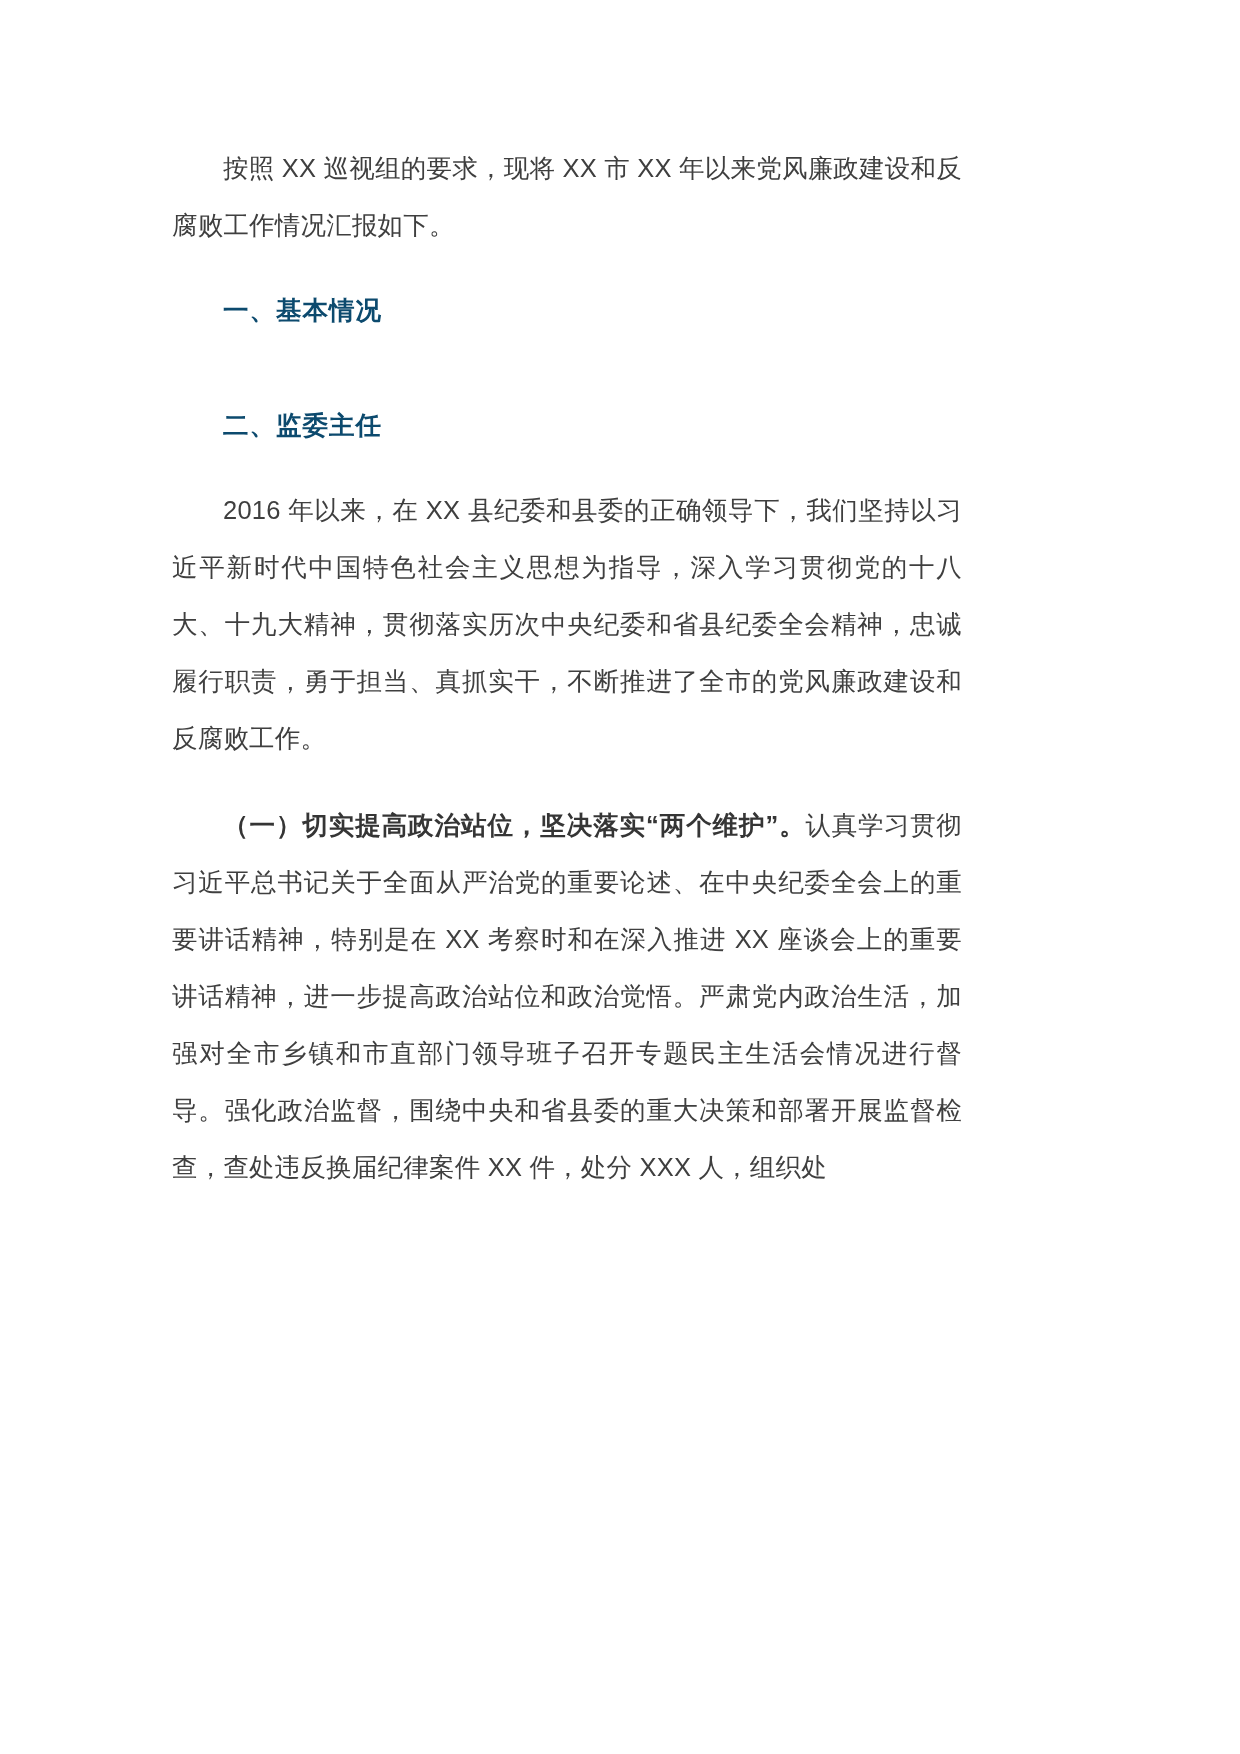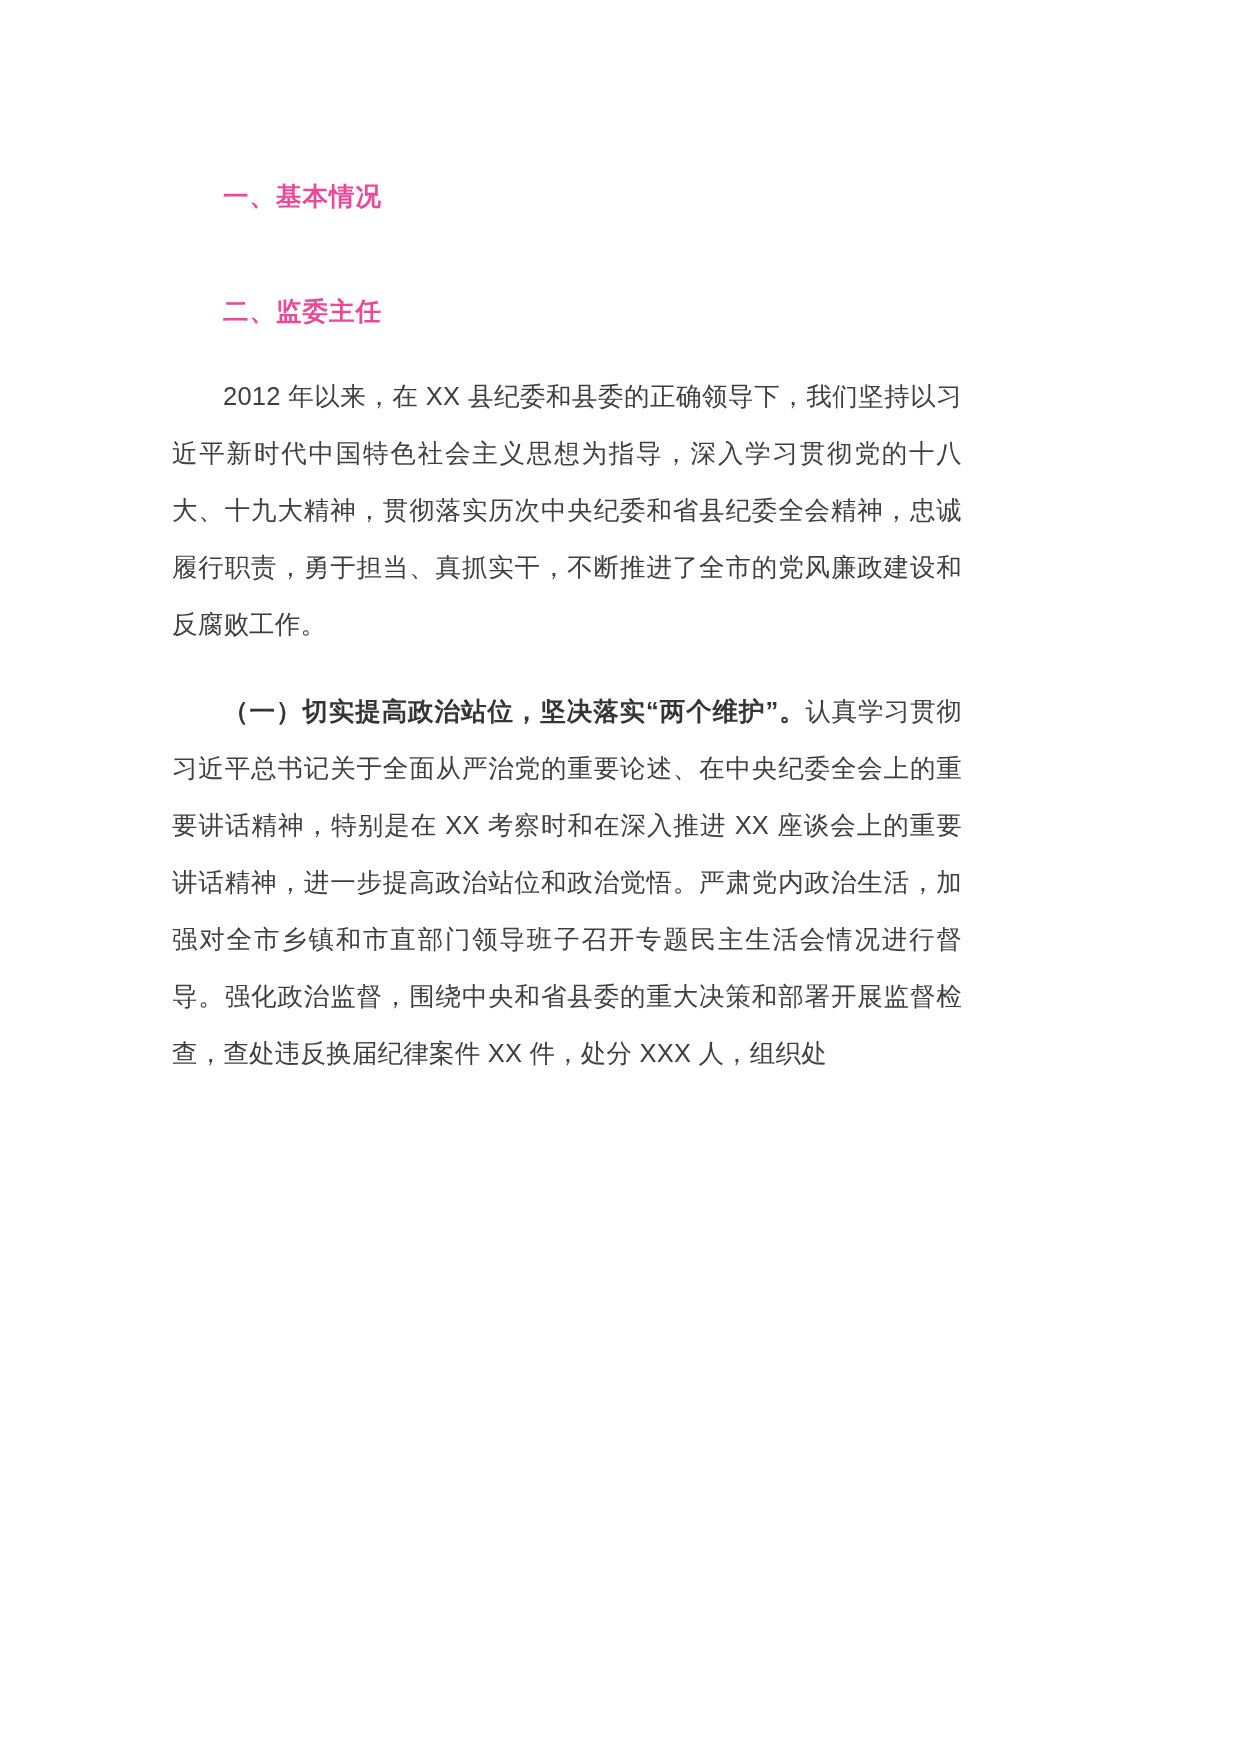--- a/index.html
+++ b/index.html
@@ -36,53 +36,54 @@
     word-break: break-all;
   }
   .body-para {
     text-indent: 51px;
   }
   .heading {
     margin: 0;
     font-size: 25.5px;
     line-height: 57px;
     font-weight: bold;
-    color: #ec4899;
+    color: #0c4a6e;
     text-indent: 51px;
     letter-spacing: 1px;
   }
   .gap-sm { height: 28px; }
   .gap-md { height: 30px; }
   .sub-lead {
     font-weight: bold;
     color: #353535;
     letter-spacing: 0.5px;
     margin-top: 48px;
   }
 </style>
 </head>
 <body>
 
 <div class="page">
   <div class="content">
 
+    <p class="body-para">按照 XX 巡视组的要求，现将 XX 市 XX 年以来党风廉政建设和反腐败工作情况汇报如下。</p>
 
     <div class="gap-sm"></div>
 
     <p class="heading">一、基本情况</p>
 
     <div class="gap-sm"></div>
 
 
     <div class="gap-md"></div>
 
     <p class="heading">二、监委主任</p>
 
     <div class="gap-sm"></div>
 
-    <p class="body-para">2012 年以来，在 XX 县纪委和县委的正确领导下，我们坚持以习近平新时代中国特色社会主义思想为指导，深入学习贯彻党的十八大、十九大精神，贯彻落实历次中央纪委和省县纪委全会精神，忠诚履行职责，勇于担当、真抓实干，不断推进了全市的党风廉政建设和反腐败工作。</p>
+    <p class="body-para">2016 年以来，在 XX 县纪委和县委的正确领导下，我们坚持以习近平新时代中国特色社会主义思想为指导，深入学习贯彻党的十八大、十九大精神，贯彻落实历次中央纪委和省县纪委全会精神，忠诚履行职责，勇于担当、真抓实干，不断推进了全市的党风廉政建设和反腐败工作。</p>
 
     <div class="gap-md"></div>
 
     <p class="body-para"><span class="sub-lead">（一）切实提高政治站位，坚决落实“两个维护”。</span><span>认真学习贯彻习近平总书记关于全面从严治党的重要论述、在中央纪委全会上的重要讲话精神，特别是在 XX 考察时和在深入推进 XX 座谈会上的重要讲话精神，进一步提高政治站位和政治觉悟。严肃党内政治生活，加强对全市乡镇和市直部门领导班子召开专题民主生活会情况进行督导。强化政治监督，围绕中央和省县委的重大决策和部署开展监督检查，查处违反换届纪律案件 XX 件，处分 XXX 人，组织处</span></p>
 
   </div>
 </div>
 
 </body></html>

